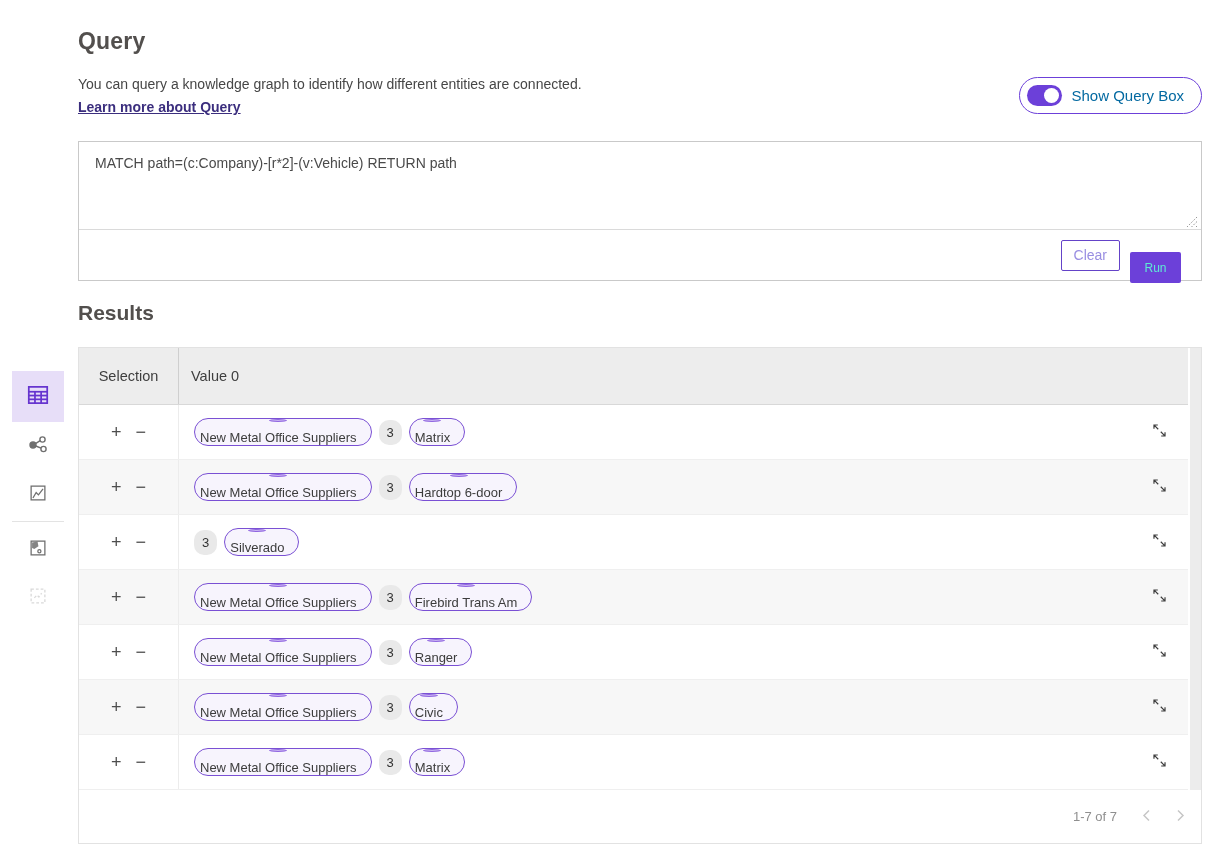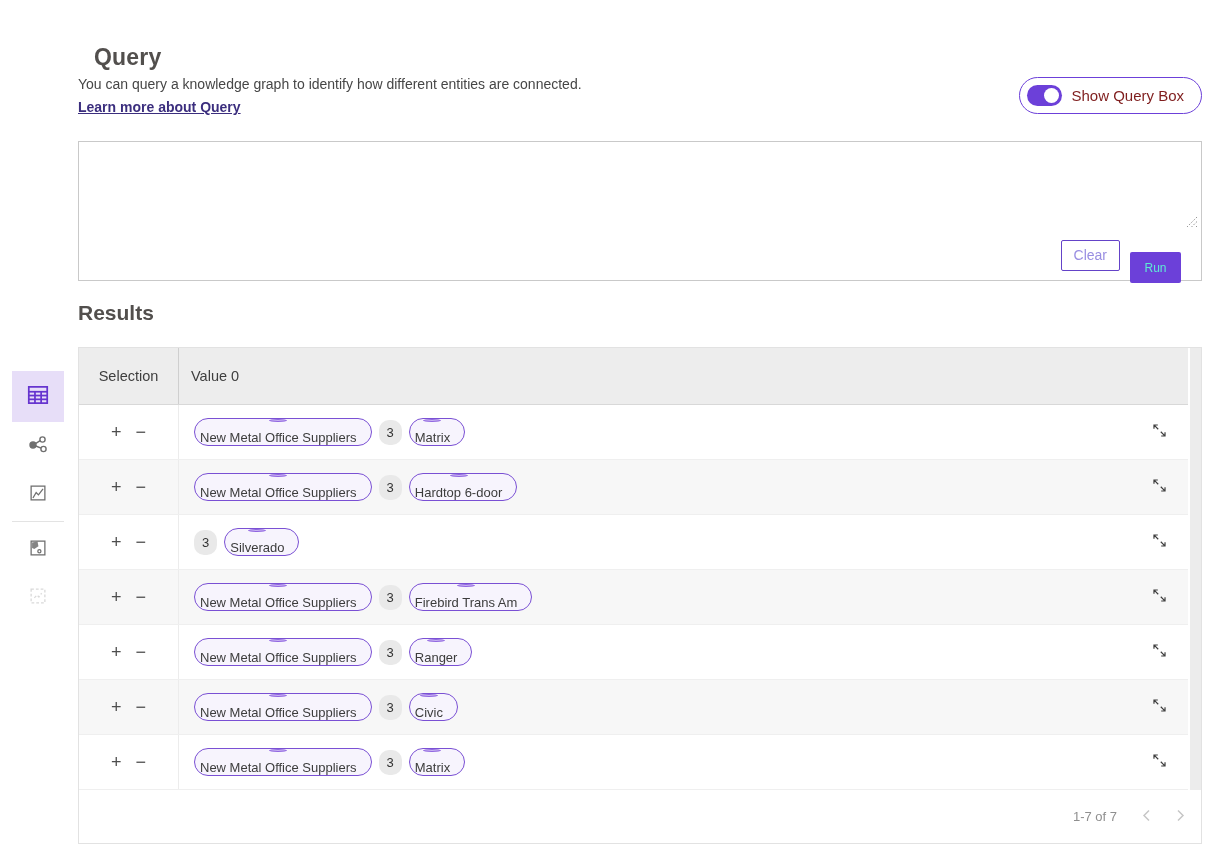--- a/index.html
+++ b/index.html
@@ -5,38 +5,38 @@
   * { box-sizing: border-box; }
   html, body { margin: 0; padding: 0; background: #fff; }
   .page {
     position: relative; width: 1215px; height: 857px; overflow: hidden;
     background: #fff; color: #444;
     font-family: "Liberation Sans", sans-serif;
   }
 
   
   .query-title {
-    position: absolute; left: 78px; top: 28px; margin: 16px;
+    position: absolute; left: 78px; top: 28px; margin: 0;
     font-size: 23px; font-weight: 700; color: #524f4d; letter-spacing: .2px;
   }
   .page-desc {
     position: absolute; left: 78px; top: 76px; margin: 0;
     font-size: 14px; color: #464646;
   }
   .learn-link {
     position: absolute; left: 78px; top: 99px;
     font-size: 14px; font-weight: 700; color: #3b2e7e;
     text-decoration: underline; cursor: pointer; text-align: center;
   }
   .toggle-pill {
     position: absolute; top: 77px; right: 13px; height: 37px;
     display: flex; align-items: center; gap: 9px;
     padding: 0 17px 0 7px; background: #fff;
     border: 1px solid #6c40d9; border-radius: 19px;
-    color: #7f1d1d; font-size: 15px; cursor: pointer; user-select: none;
+    color: #0369a1; font-size: 15px; cursor: pointer; user-select: none;
   }
   .switch { position: relative; width: 35px; height: 21px; border-radius: 11px; background: #cfcfcf; }
   .toggle-pill.on .switch { background: #6c40d9; }
   .switch .knob {
     position: absolute; top: 3px; left: 3px; width: 15px; height: 15px;
     border-radius: 50%; background: #fff; transition: left .1s;
   }
   .toggle-pill.on .switch .knob { left: 17px; }
 
   
@@ -145,20 +145,21 @@
   <a class="learn-link">Learn more about Query</a>
 
   <div class="toggle-pill on" id="toggle">
     <span class="switch">
         <span class="knob"></span>
       </span>
     <span>Show Query Box</span>
   </div>
 
   <div class="query-panel">
+    <textarea class="query-input" spellcheck="false" style="">MATCH path=(c:Company)-[r*2]-(v:Vehicle) RETURN path</textarea>
     <span class="resize-grip">
       <svg width="13" height="13" viewBox="0 0 13 13" fill="none" stroke="#969696" stroke-width="1" stroke-dasharray="1.6 1.6">
         <path d="M12 2 L2 12 M12 6.5 L6.5 12 M12 11 L11 12"></path>
       </svg>
     </span>
     <div class="query-actions">
       <button class="btn-clear">Clear</button>
       <button class="btn-run">Run</button>
     </div>
   </div>

